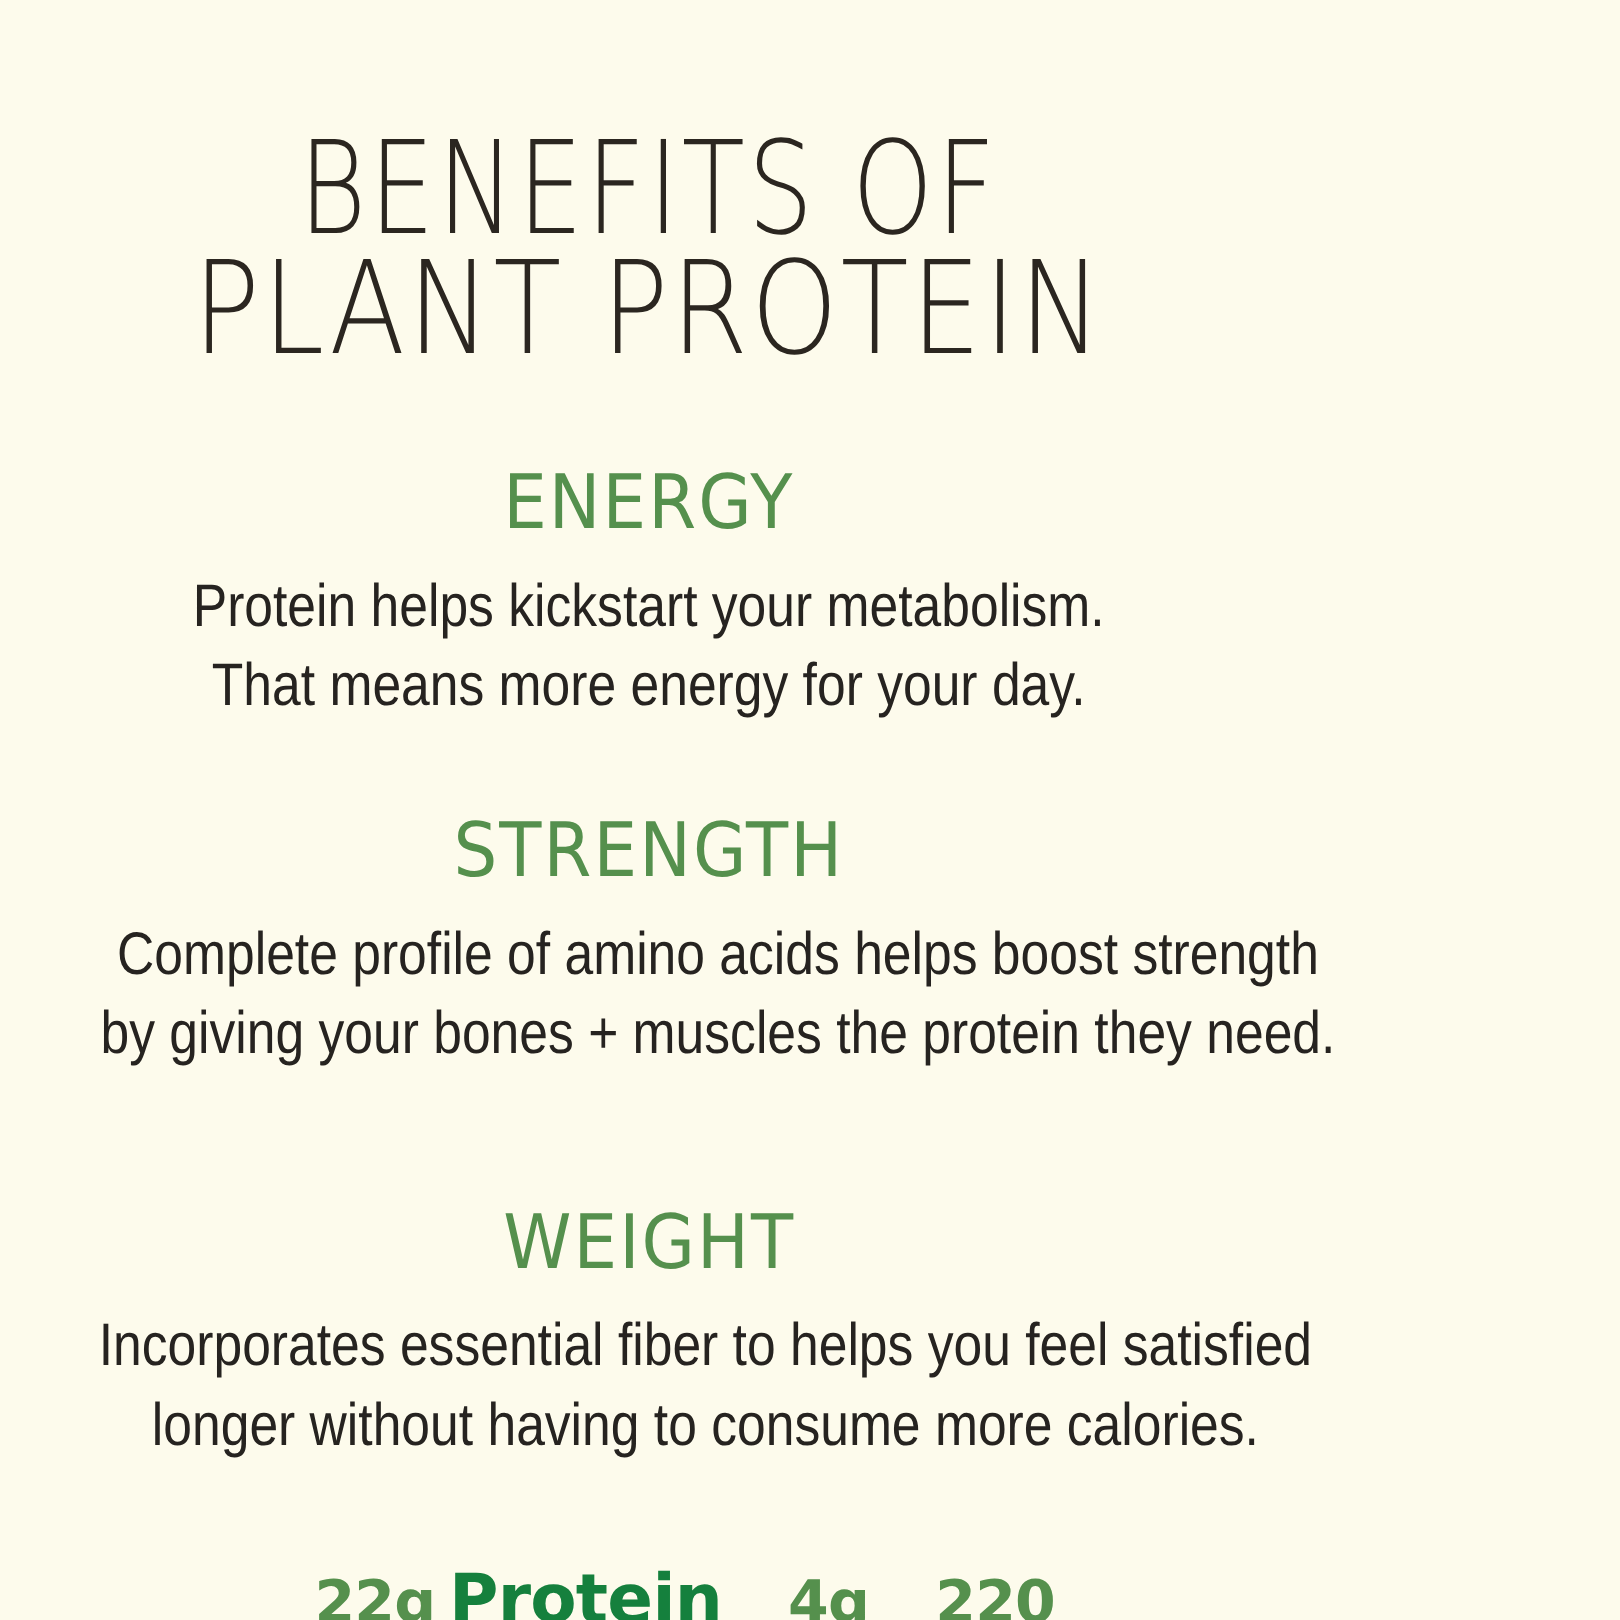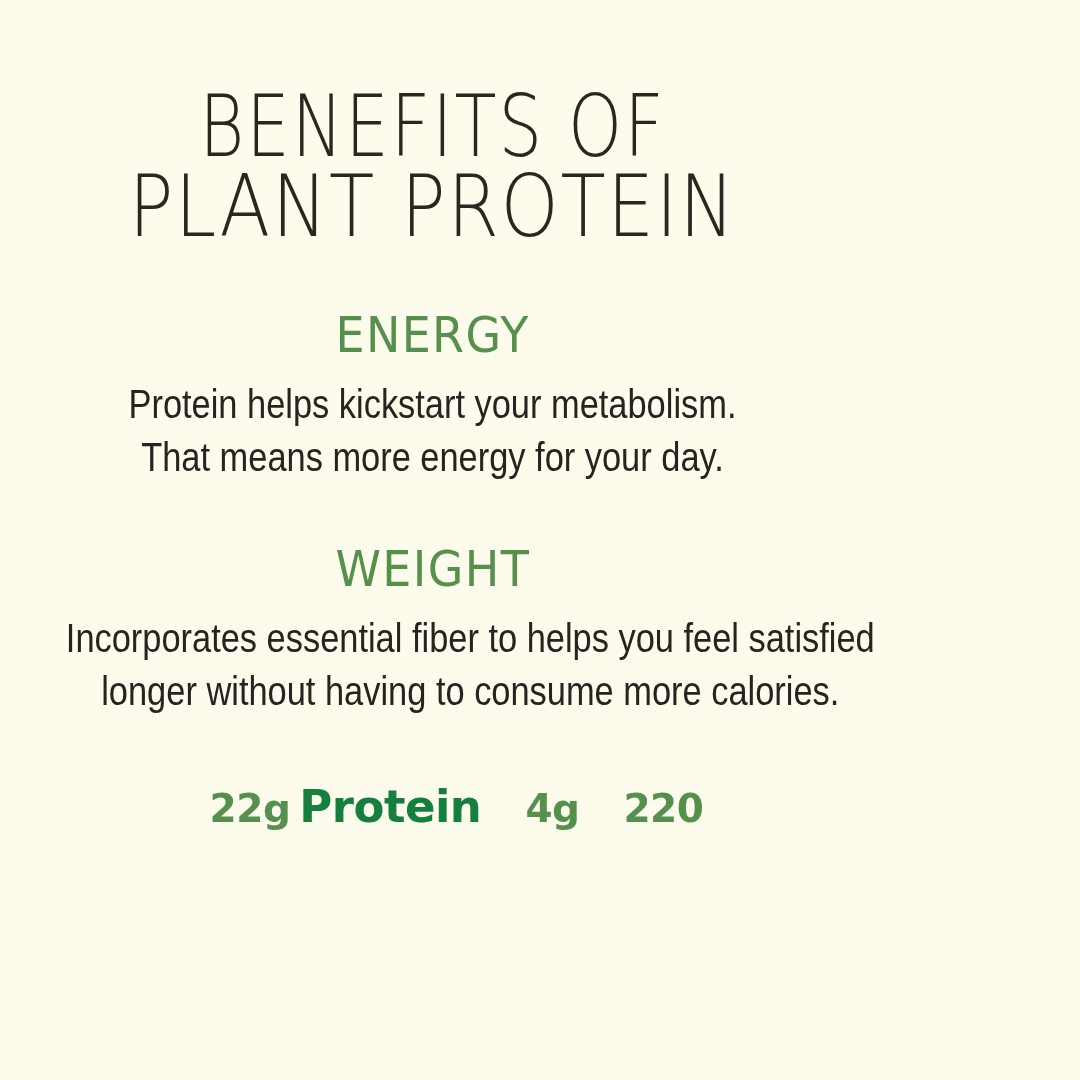--- a/index.html
+++ b/index.html
@@ -50,21 +50,21 @@
     transform: scaleX(0.86);
   }
 
   
   .section {
     width: 100%;
     text-align: center;
   }
   .section-energy   { margin-top: 62px; }
   .section-strength { margin-top: 56px; }
-  .section-weight   { margin-top: 58px; }
+  .section-weight   { margin-top: 85px; }
 
   .section-heading {
     font-family: "DejaVu Sans", sans-serif;
     font-weight: 400;
     color: #55904d;
     font-size: 50px;
     line-height: 54px;
     letter-spacing: 1.5px;
     transform: scaleX(0.92);
     display: inline-block;
@@ -125,20 +125,27 @@
   </div>
 
   <div class="section section-energy">
     <div class="section-heading">ENERGY</div>
     <div class="section-body">
       <span class="ln">Protein helps kickstart your metabolism.</span>
       <span class="ln">That means more energy for your day.</span>
     </div>
   </div>
 
+  <div class="section section-strength">
+    <div class="section-heading">STRENGTH</div>
+    <div class="section-body">
+      <span class="ln">Complete profile of amino acids helps boost strength</span>
+      <span class="ln">by giving your bones + muscles the protein they need.</span>
+    </div>
+  </div>
 
   <div class="section section-weight">
     <div class="section-heading">WEIGHT</div>
     <div class="section-body">
       <span class="ln">Incorporates essential fiber to helps you feel satisfied</span>
       <span class="ln">longer without having to consume more calories.</span>
     </div>
   </div>
 
   <div class="stats-row">

